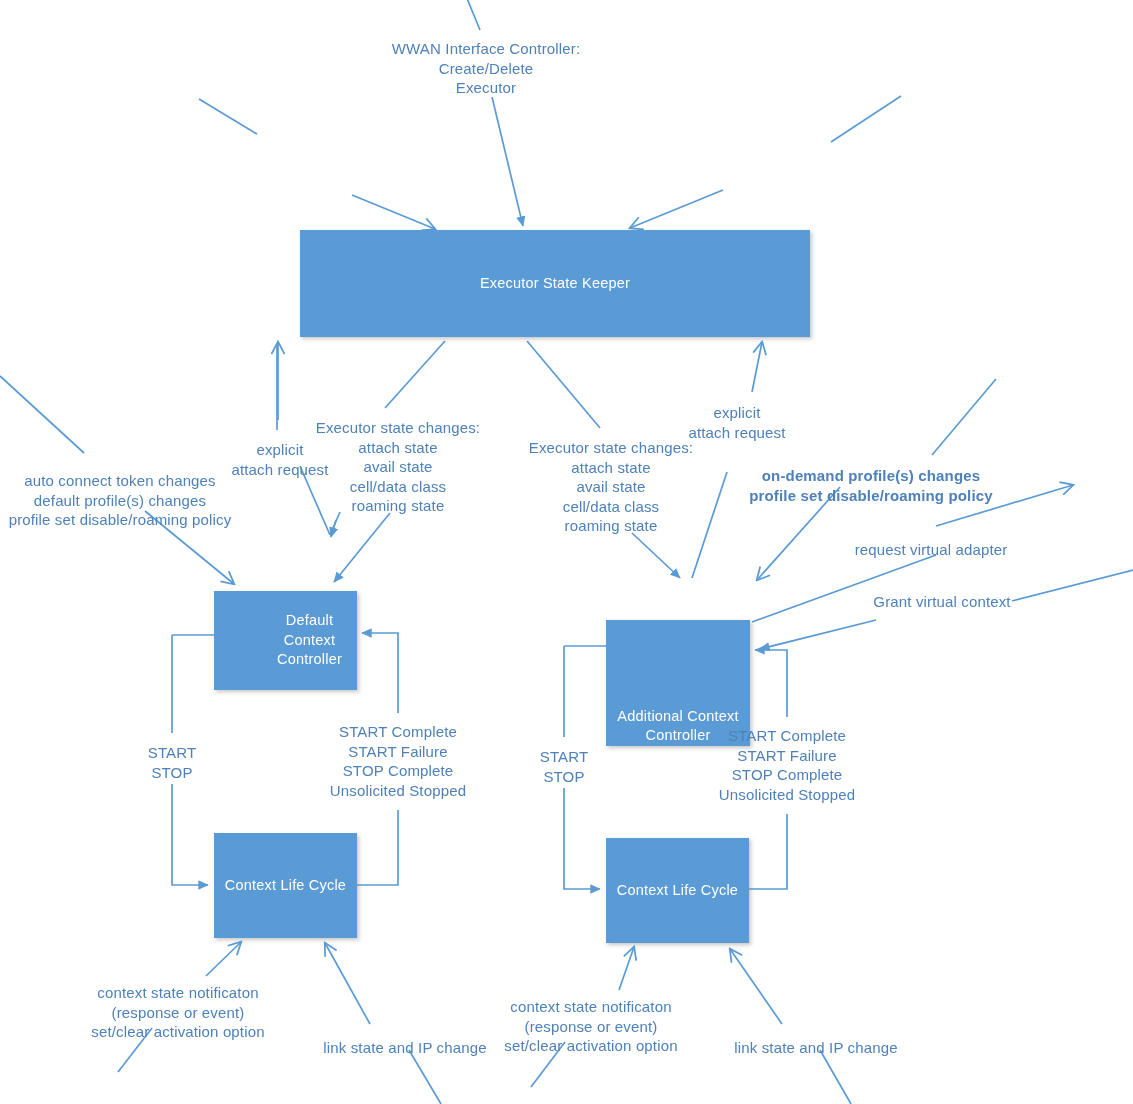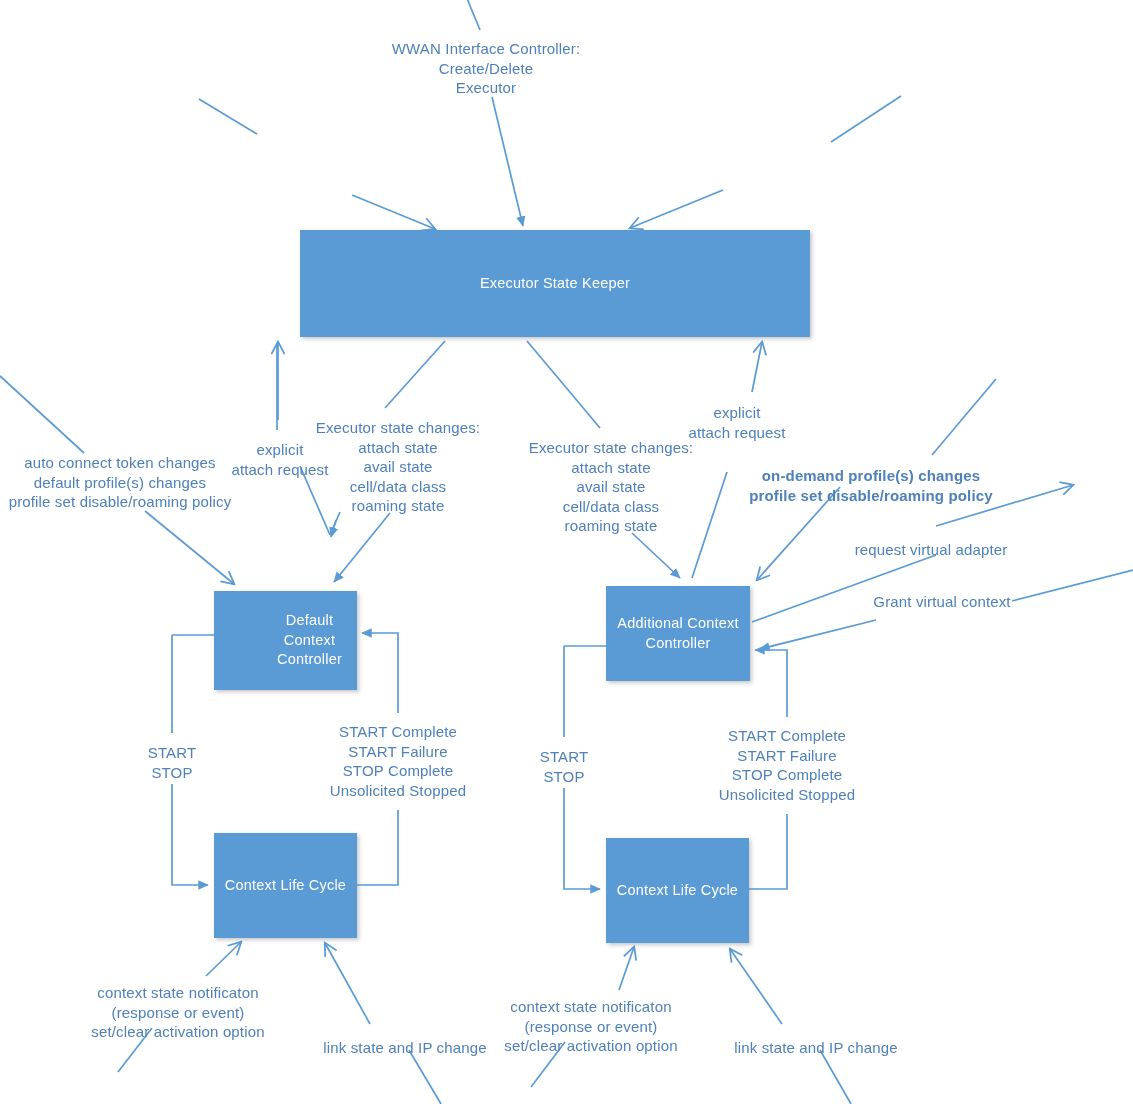--- a/index.html
+++ b/index.html
@@ -135,40 +135,40 @@
 
   <div class="node" style="left:267px; top:230px; width:510px; height:107px;margin-left:33px;">
     <span>Executor State Keeper</span>
   </div>
 
   <div class="node" style="left:214px; top:591px; width:143px; height:99px;padding-left:48px;">
     <span style="white-space:pre-line">Default Context
 Controller</span>
   </div>
 
-  <div class="node" style="left:606px; top:586px; width:144px; height:95px;">
+  <div class="node" style="left:606px; top:620px; width:144px; height:126px;align-items:flex-end;">
     <span style="white-space:pre-line">Additional Context
 Controller</span>
   </div>
 
   <div class="node" style="left:214px; top:833px; width:143px; height:105px;">
     <span>Context Life Cycle</span>
   </div>
 
   <div class="node" style="left:606px; top:838px; width:143px; height:105px;">
     <span>Context Life Cycle</span>
   </div>
 
   <div class="lbl c" style="left:486px; top:39px;">WWAN Interface Controller:
 Create/Delete
 Executor</div>
 
 
 
-  <div class="lbl c" style="left:120px; top:453px;">auto connect token changes
+  <div class="lbl c" style="left:120px; top:471px;">auto connect token changes
 default profile(s) changes
 profile set disable/roaming policy</div>
 
   <div class="lbl c" style="left:280px; top:440px;">explicit
 attach request</div>
 
   <div class="lbl c" style="left:398px; top:418px;">Executor state changes:
 attach state
 avail state
 cell/data class

